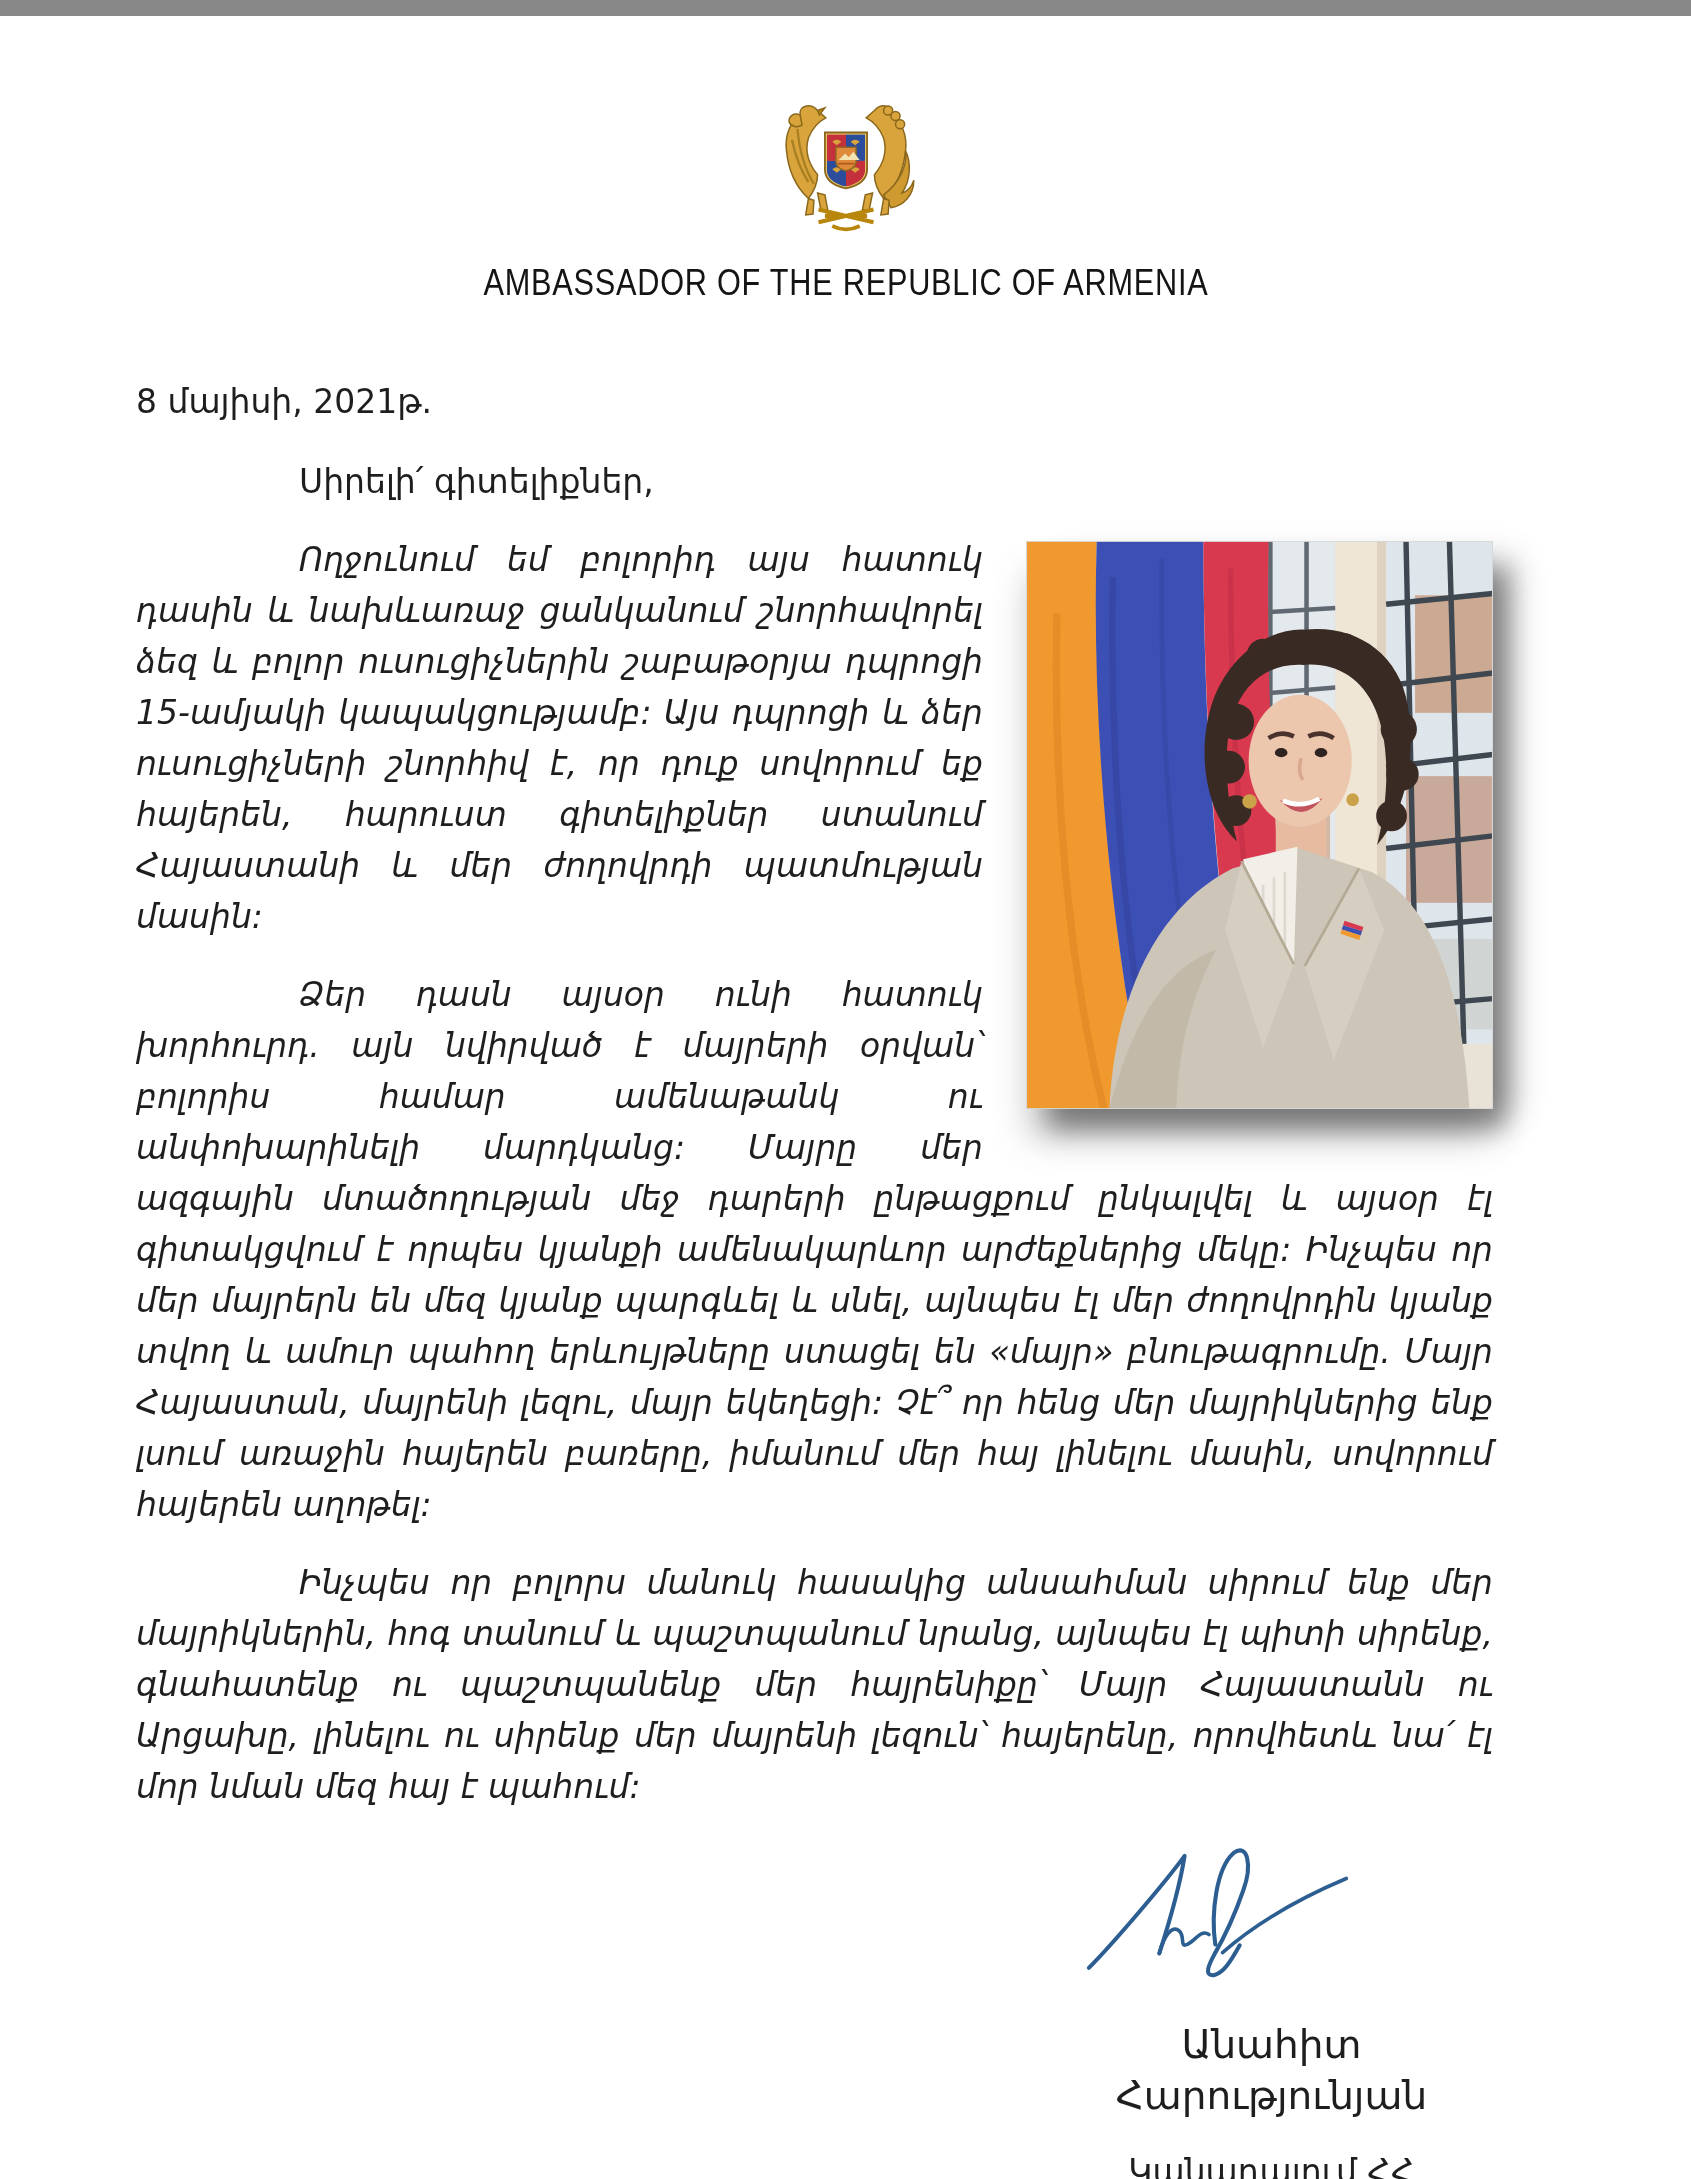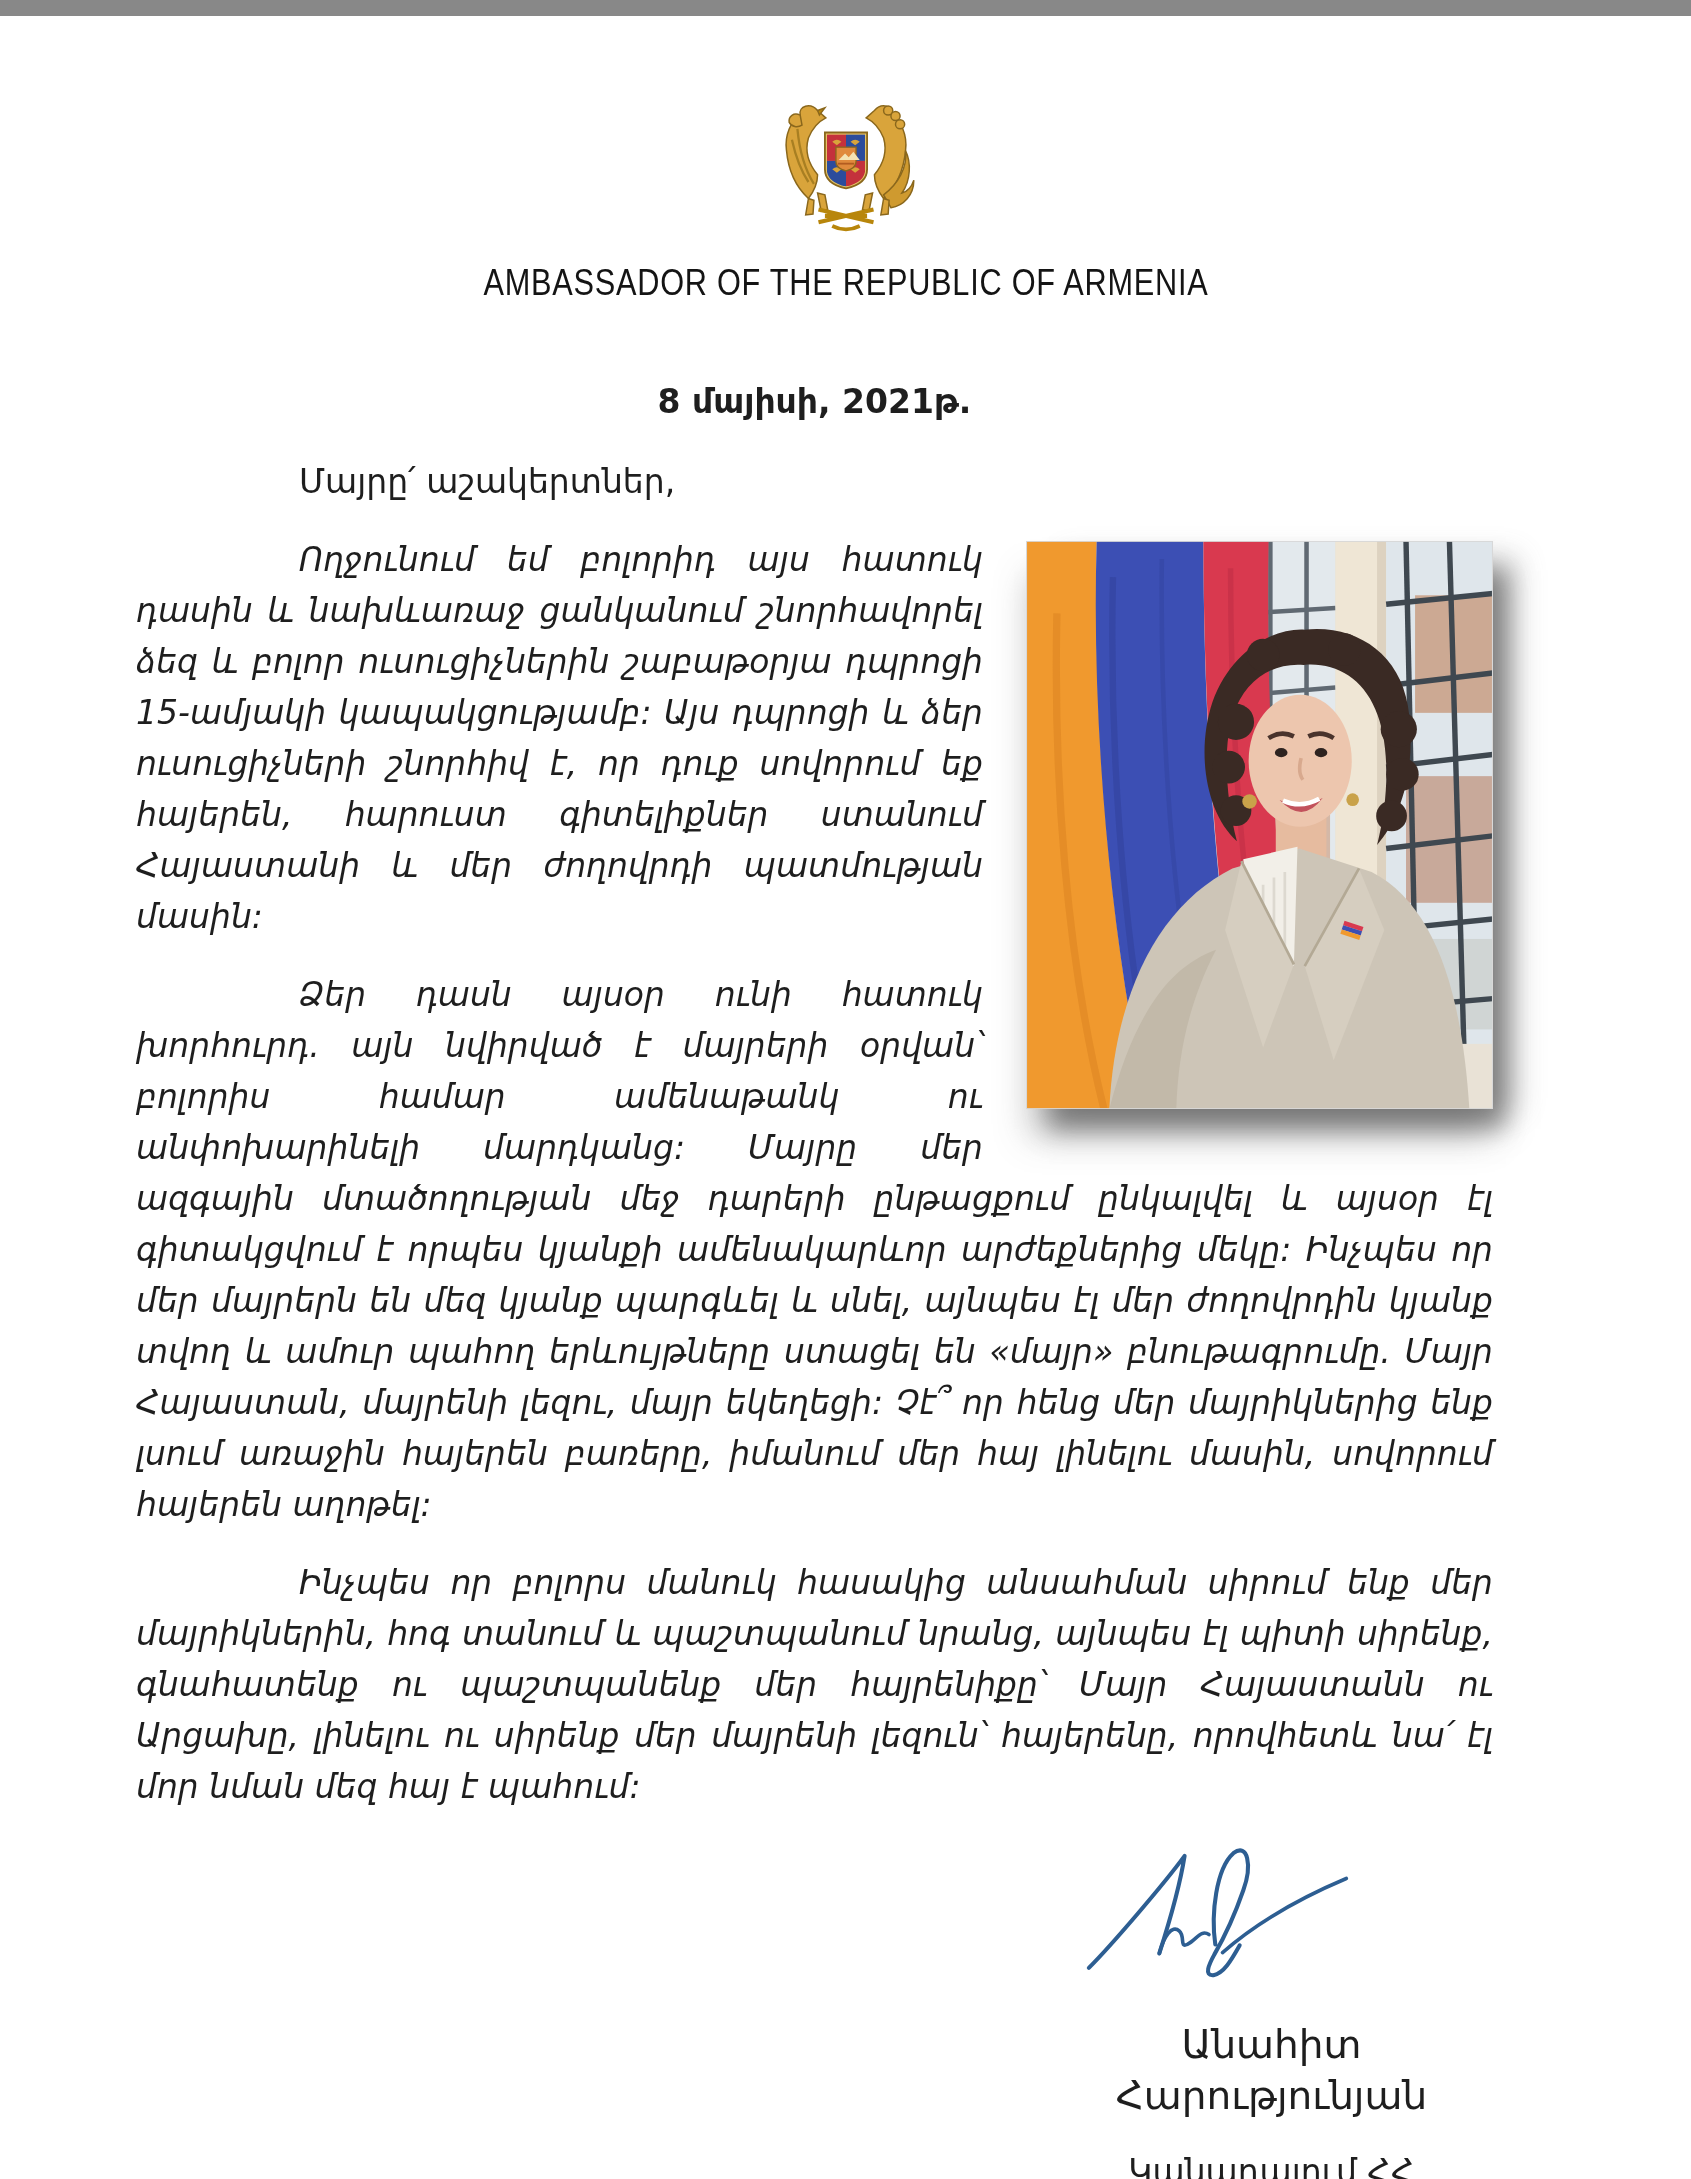--- a/index.html
+++ b/index.html
@@ -26,21 +26,21 @@
     letter-spacing:0.9px;
     transform:scaleX(.83);
   }
   
   .letter-body{
     position:absolute;left:136px;top:360px;width:1357px;
     font-size:33px;line-height:51px;
     text-align:justify;
   }
   .date-line{
-    text-align:center;font-size:33px;line-height:51px;margin:0 0 16.3px 0;font-weight:bold;
+    text-align:left;font-size:33px;line-height:51px;margin:0 0 16.3px 0;
   }
   .salutation{
     text-indent:163px;margin:29px 0 0 0;text-align:left;
   }
   p.para{
     text-indent:163px;margin:27px 0 0 0;font-style:italic;
   }
   
   .photo-wrap{
     float:right;
@@ -115,21 +115,21 @@
       <path d="M66,76 h18" stroke="#b35c20" stroke-width="2"></path>
     </g>
   </svg>
 
   <div class="org-title">AMBASSADOR OF THE REPUBLIC OF ARMENIA</div>
 
   <div class="letter-body">
 
     <div class="date-line">8 մայիսի, 2021թ.</div>
 
-    <div class="salutation">Մայրը՛ աշակերտներ,</div>
+    <div class="salutation">Սիրելի՛ գիտելիքներ,</div>
 
     <p class="para">
       <span class="photo-wrap">
 
         <svg viewBox="0 0 516 628" width="467" height="568" xmlns="http://www.w3.org/2000/svg">
 
           <rect x="0" y="0" width="516" height="628" fill="#ece5db"></rect>
           <rect x="238" y="0" width="120" height="628" fill="#e7dfd2"></rect>
 
           <g>

